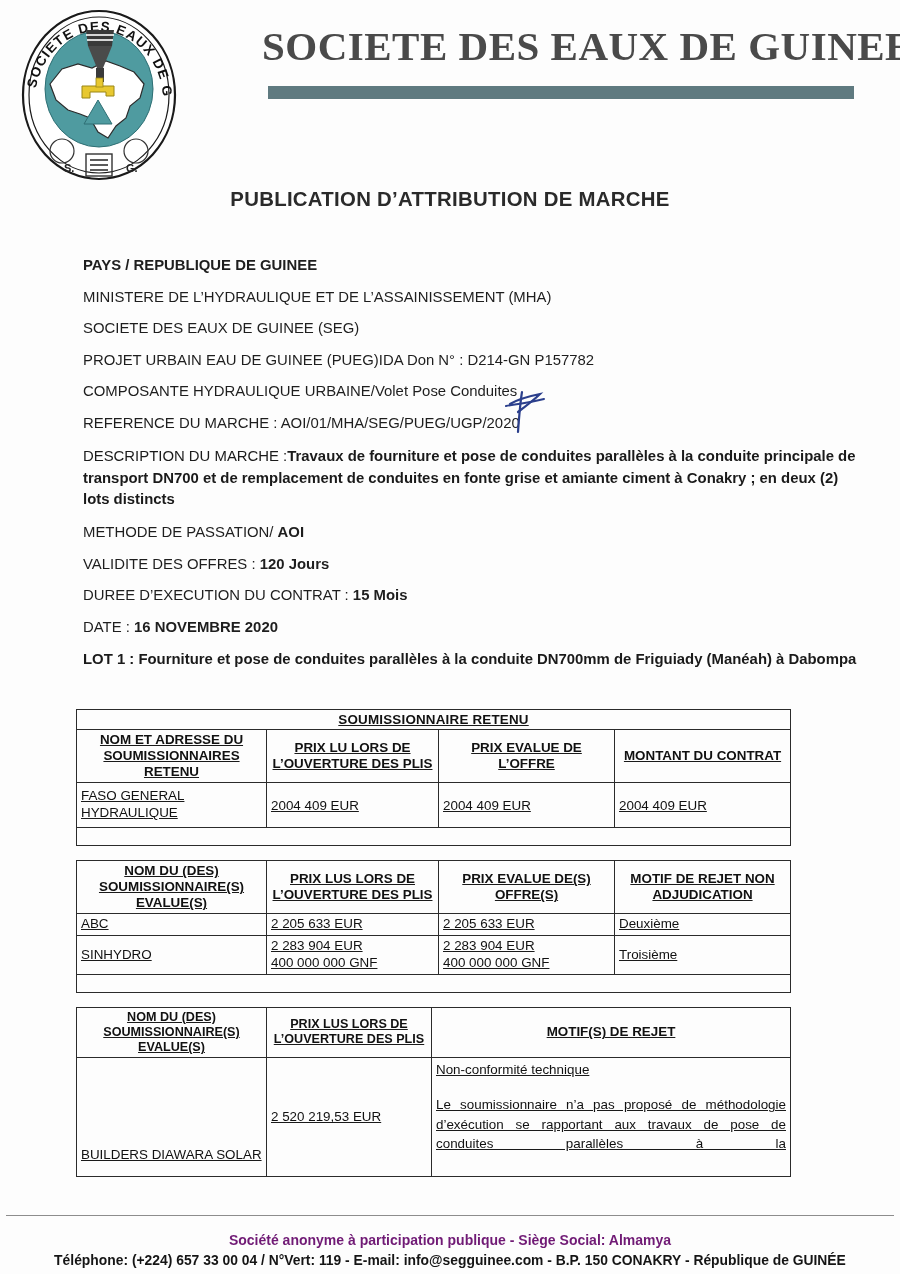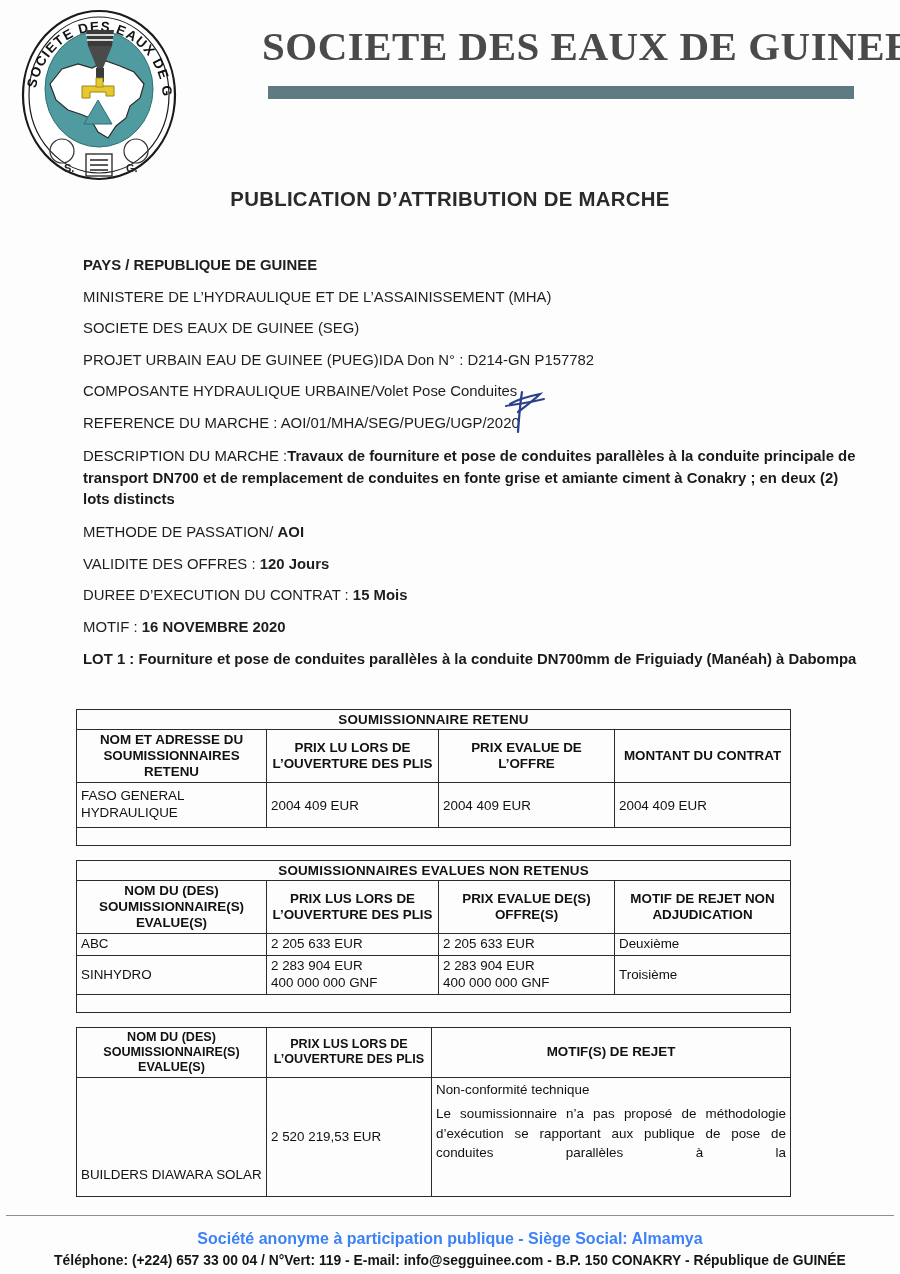--- a/index.html
+++ b/index.html
@@ -113,20 +113,21 @@
     height: 44px;
     pointer-events: none;
   }
 
   
   .tables {
     position: absolute;
     left: 76px;
     top: 709px;
     width: 714px;
+    text-decoration: underline;
   }
   table.t {
     border-collapse: collapse;
     width: 714px;
     table-layout: fixed;
   }
   table.t td, table.t th {
     border: 1px solid #2b2b2b;
     padding: 2px 4px;
     font-size: 13.4px;
@@ -169,44 +170,44 @@
   .just {
     text-align: justify;
     text-align-last: justify;
     line-height: 1.45;
     padding: 4px 8px 4px 6px;
   }
   .just .first {
     text-align: left;
     text-align-last: left;
     display: block;
-    margin-bottom: 5px;
+    margin-bottom: 16px;
   }
 
   
   .footer {
     position: absolute;
     left: 0;
     bottom: 6px;
     width: 900px;
     text-align: center;
   }
   .footer-rule {
     position: absolute;
     left: 6px;
     bottom: 58px;
     width: 888px;
     height: 1px;
     background: #8d8d8d;
   }
   .footer-l1 {
-    font-size: 16px;
+    font-size: 14px;
     font-weight: bold;
     margin-bottom: 4px;
-    color: #3b82f6;
+    color: #701a75;
   }
   .footer-l2 {
     font-size: 14px;
     font-weight: bold;
     color: #151515;
     transform: scaleX(0.99);
   }
 </style>
 </head>
 <body>
@@ -269,21 +270,21 @@
     <div class="line">REFERENCE DU MARCHE : AOI/01/MHA/SEG/PUEG/UGP/2020</div>
 
     <div class="desc"><span class="lab">DESCRIPTION DU MARCHE :</span><span>Travaux de fourniture et pose de conduites parallèles à la conduite principale de transport DN700 et de remplacement de conduites en fonte grise et amiante ciment à Conakry ; en deux (2) lots distincts</span></div>
 
     <div class="line"><span>METHODE DE PASSATION/ </span><span class="bold">AOI</span></div>
 
     <div class="line"><span>VALIDITE DES OFFRES : </span><span class="bold">120 Jours</span></div>
 
     <div class="line"><span>DUREE D’EXECUTION DU CONTRAT : </span><span class="bold">15 Mois</span></div>
 
-    <div class="line"><span>MOTIF : </span><span class="bold">16 NOVEMBRE 2020</span></div>
+    <div class="line"><span>DATE : </span><span class="bold">16 NOVEMBRE 2020</span></div>
 
     <div class="lot"><span class="lab">LOT 1 : </span><span>Fourniture et pose de conduites parallèles à la conduite DN700mm de Friguiady (Manéah) à Dabompa</span></div>
   </div>
 
   <svg class="handmark" viewBox="0 0 60 44">
     <path d="M10,14 C20,8 30,6 40,4 C34,10 26,16 18,22" fill="none" stroke="#2b3f8c" stroke-width="2.2" stroke-linecap="round"></path>
     <path d="M22,2 C20,14 19,28 18,42" fill="none" stroke="#2b3f8c" stroke-width="2.2" stroke-linecap="round"></path>
     <path d="M6,16 C18,14 32,12 44,9" fill="none" stroke="#2b3f8c" stroke-width="2.0" stroke-linecap="round"></path>
   </svg>
 
@@ -322,23 +323,20 @@
 
     <table class="t">
       <colgroup>
           <col style="width:190px">
           <col style="width:172px">
           <col style="width:176px">
           <col style="width:176px">
         </colgroup>
       <tbody>
         <tr>
-          <td class="tbl-title" colspan="4">SOUMISSIONNAIRES EVALUES NON RETENUS</td>
-        </tr>
-        <tr>
           <td class="colhead">NOM DU (DES) SOUMISSIONNAIRE(S) EVALUE(S)</td>
           <td class="colhead">PRIX LUS LORS DE L’OUVERTURE DES PLIS</td>
           <td class="colhead">PRIX EVALUE DE(S) OFFRE(S)</td>
           <td class="colhead">MOTIF DE REJET NON ADJUDICATION</td>
         </tr>
         <tr>
           <td class="cell-left">ABC</td>
           <td class="cell-left">2 205 633 EUR</td>
           <td class="cell-left">2 205 633 EUR</td>
           <td class="cell-left">Deuxième</td>
@@ -367,21 +365,21 @@
         </colgroup>
       <tbody>
         <tr>
           <td class="colhead" style="font-size:12.6px">NOM DU (DES) SOUMISSIONNAIRE(S) EVALUE(S)</td>
           <td class="colhead" style="font-size:12.6px">PRIX LUS LORS DE L’OUVERTURE DES PLIS</td>
           <td class="colhead">MOTIF(S) DE REJET</td>
         </tr>
         <tr>
           <td class="cell-left" style="height:104px;vertical-align:bottom;padding-bottom:12px">BUILDERS DIAWARA SOLAR</td>
           <td class="cell-center">2 520 219,53 EUR</td>
-          <td class="just" style="vertical-align:top"><span class="first">Non-conformité technique</span><span>Le soumissionnaire n’a pas proposé de méthodologie d’exécution se rapportant aux publique de pose de conduites parallèles à la</span></td>
+          <td class="just" style="vertical-align:top"><span class="first">Non-conformité technique</span><span>Le soumissionnaire n’a pas proposé de méthodologie d’exécution se rapportant aux travaux de pose de conduites parallèles à la</span></td>
         </tr>
       </tbody>
     </table>
   </div>
 
   <div class="footer-rule"></div>
   <div class="footer">
     <div class="footer-l1">Société anonyme à participation publique - Siège Social: Almamya</div>
     <div class="footer-l2">Téléphone: (+224) 657 33 00 04 / N°Vert: 119 -  E-mail: info@segguinee.com  - B.P. 150 CONAKRY - République de GUINÉE</div>
   </div>

